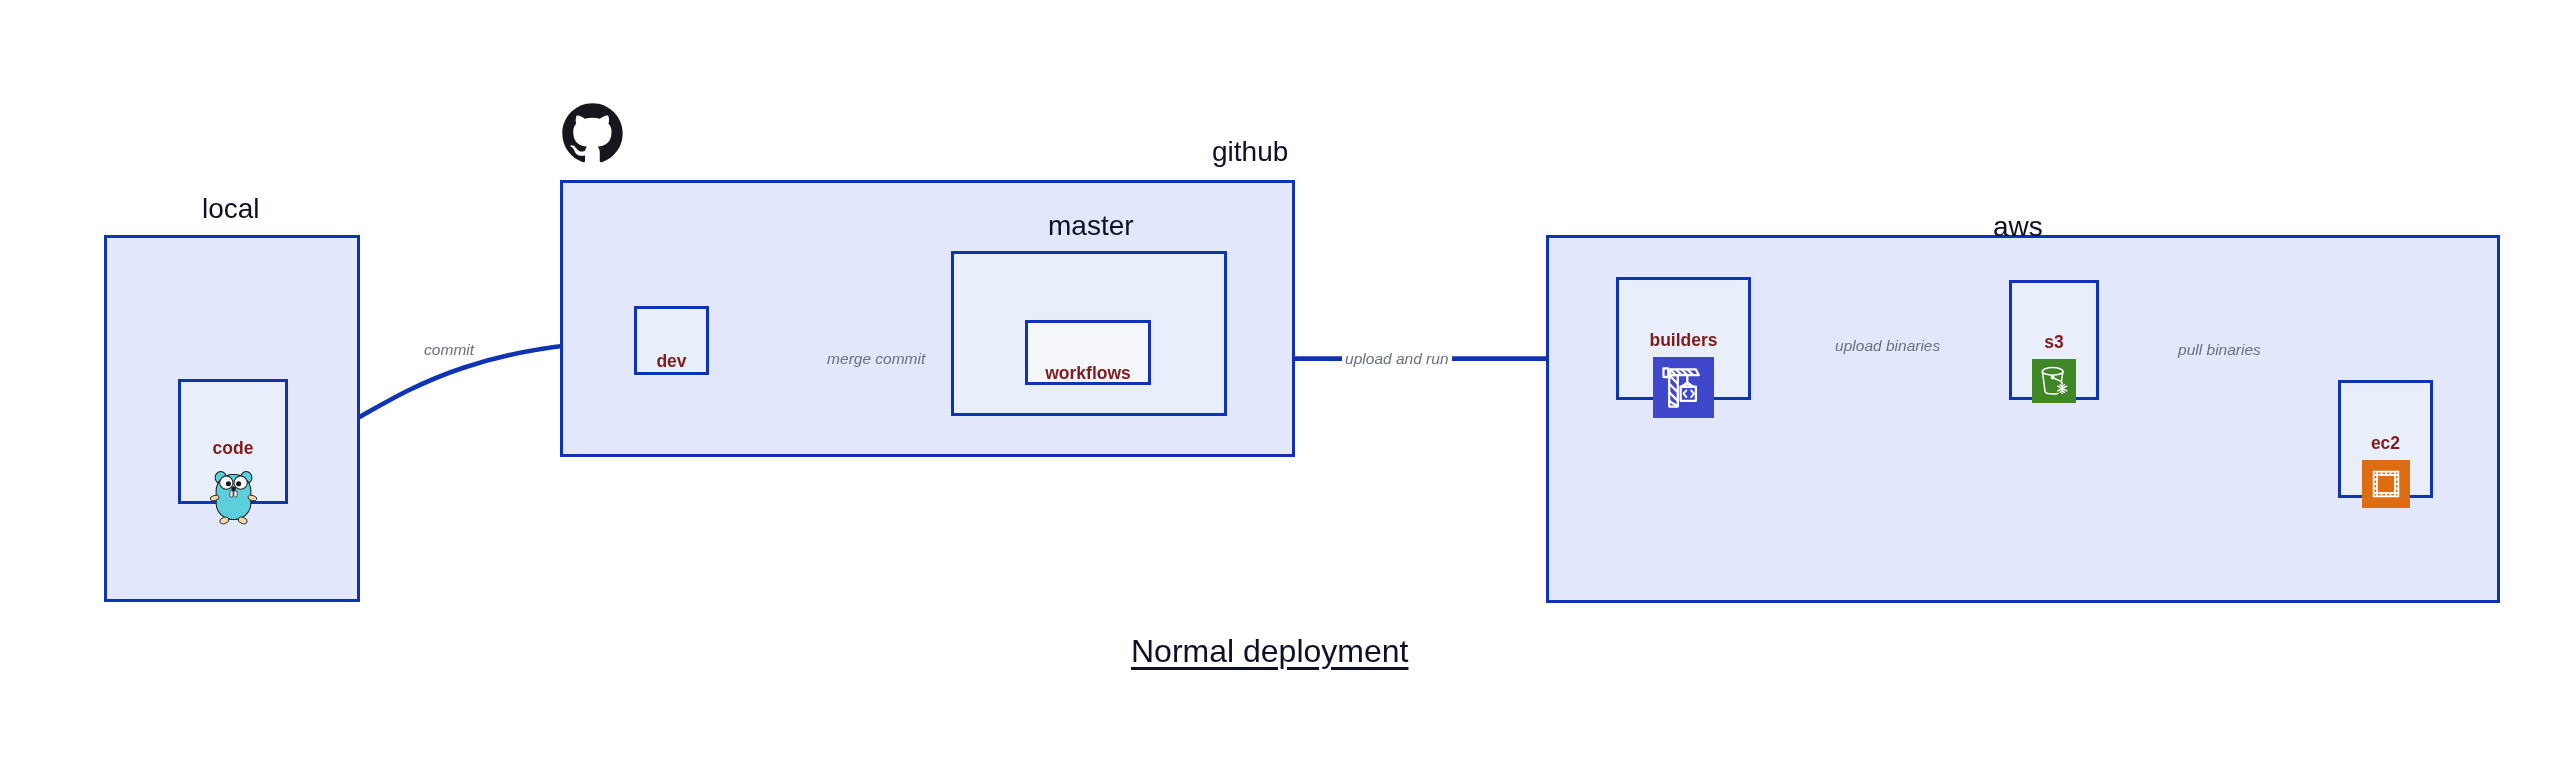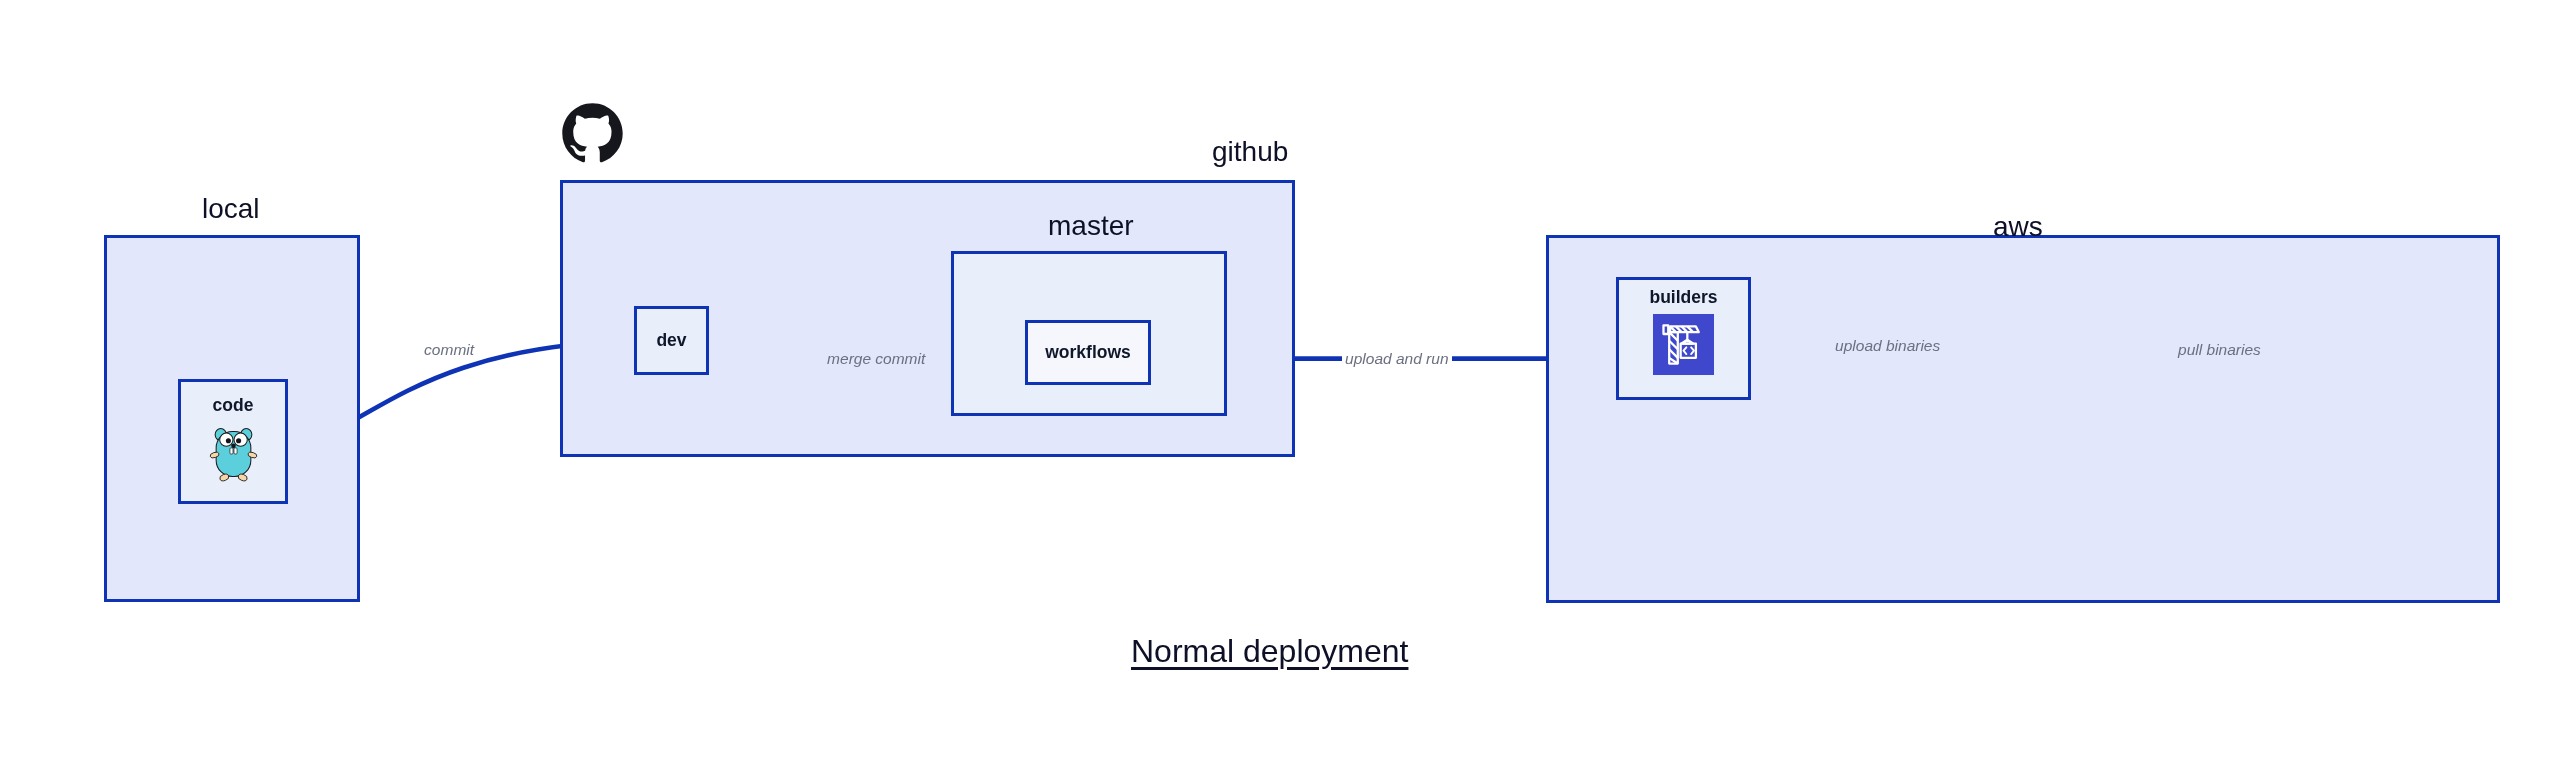--- a/index.html
+++ b/index.html
@@ -37,25 +37,26 @@
   .node {
     position: absolute;
     background: #e9eefb;
     border: 3.6px solid #0f33b5;
     box-sizing: border-box;
     display: flex;
     flex-direction: column;
     align-items: center;
   }
   .node-label {
-    color: #0f172a;
+    color: #7f1d1d;
     font-size: 17.5px;
     font-weight: bold;
     line-height: 1;
     white-space: nowrap;
+    margin-top: 43px;
   }
   .node-icon {
     display: block;
   }
   .edge-label {
     position: absolute;
     color: #6b7080;
     font-size: 15.5px;
     font-style: italic;
     white-space: nowrap;
@@ -171,21 +172,60 @@
           <rect x="29" y="31" width="16" height="15"></rect>
         </g>
         <g fill="none" stroke="#ffffff" stroke-width="2" stroke-linecap="round" stroke-linejoin="round">
           <path d="M35 35 L32 38.5 L35 42"></path>
           <path d="M40 35 L43 38.5 L40 42"></path>
         </g>
       </svg>
     </span>
   </div>
 
-
+  <div class="node" style="left:2009px; top:280px; width:90px; height:120px; padding-top:8.2px;">
+    <span class="node-label">s3</span>
+    <span class="node-icon" style="margin-top:7.2px;">
+      <svg width="44" height="44" viewBox="0 0 64 64">
+        <rect x="0" y="0" width="64" height="64" fill="#3f8624"></rect>
+        <g fill="none" stroke="#ffffff" stroke-width="2.2" stroke-linecap="round" stroke-linejoin="round">
+          <ellipse cx="30" cy="18" rx="15" ry="5.5"></ellipse>
+          <path d="M15 18 L19 47 C19 49.6 24 51 30 51 C33 51 35.6 50.7 37.6 50.1"></path>
+          <path d="M45 18 L43 32"></path>
+          <path d="M30 27 L43 33"></path>
+          <circle cx="30" cy="27" r="1.8" fill="#ffffff"></circle>
+          <path d="M40.5 32.5 L45.5 34.5 L43.5 36.8 Z" fill="#ffffff" stroke="none"></path>
+        </g>
+        <g stroke="#ffffff" stroke-width="2.1" stroke-linecap="round">
+          <path d="M44 36 V50"></path>
+          <path d="M37.5 39.5 L50.5 46.5"></path>
+          <path d="M50.5 39.5 L37.5 46.5"></path>
+          <path d="M41 37.5 L44 40 L47 37.5"></path>
+          <path d="M41 48.5 L44 46 L47 48.5"></path>
+        </g>
+      </svg>
+    </span>
+  </div>
+
+  <div class="node" style="left:2338px; top:380px; width:95px; height:118px; padding-top:9.3px;">
+    <span class="node-label">ec2</span>
+    <span class="node-icon" style="margin-top:7.2px;">
+      <svg width="48" height="48" viewBox="0 0 64 64">
+        <rect x="0" y="0" width="64" height="64" fill="#dd6c13"></rect>
+        <g fill="none" stroke="#ffffff" stroke-width="2.4" stroke-linecap="round">
+          <rect x="20" y="20" width="24" height="24"></rect>
+          <path d="M16 20 H20 M16 26 H20 M16 32 H20 M16 38 H20 M16 44 H20"></path>
+          <path d="M44 20 H48 M44 26 H48 M44 32 H48 M44 38 H48 M44 44 H48"></path>
+          <path d="M20 16 V20 M26 16 V20 M32 16 V20 M38 16 V20 M44 16 V20"></path>
+          <path d="M20 44 V48 M26 44 V48 M32 44 V48 M38 44 V48 M44 44 V48"></path>
+          <rect x="15.5" y="15.5" width="33" height="33"></rect>
+        </g>
+      </svg>
+    </span>
+  </div>
 
   <div class="edge-label on-white" style="left:421px; top:342px;">commit</div>
 
   <div class="edge-label on-fill" style="left:824px; top:351px;">merge commit</div>
 
   <div class="edge-label on-white" style="left:1342px; top:351px;">upload and run</div>
 
   <div class="edge-label on-fill" style="left:1832px; top:326px;margin-top:12px;">upload binaries</div>
 
   <div class="edge-label on-fill" style="left:2175px; top:342px;">pull binaries</div>

